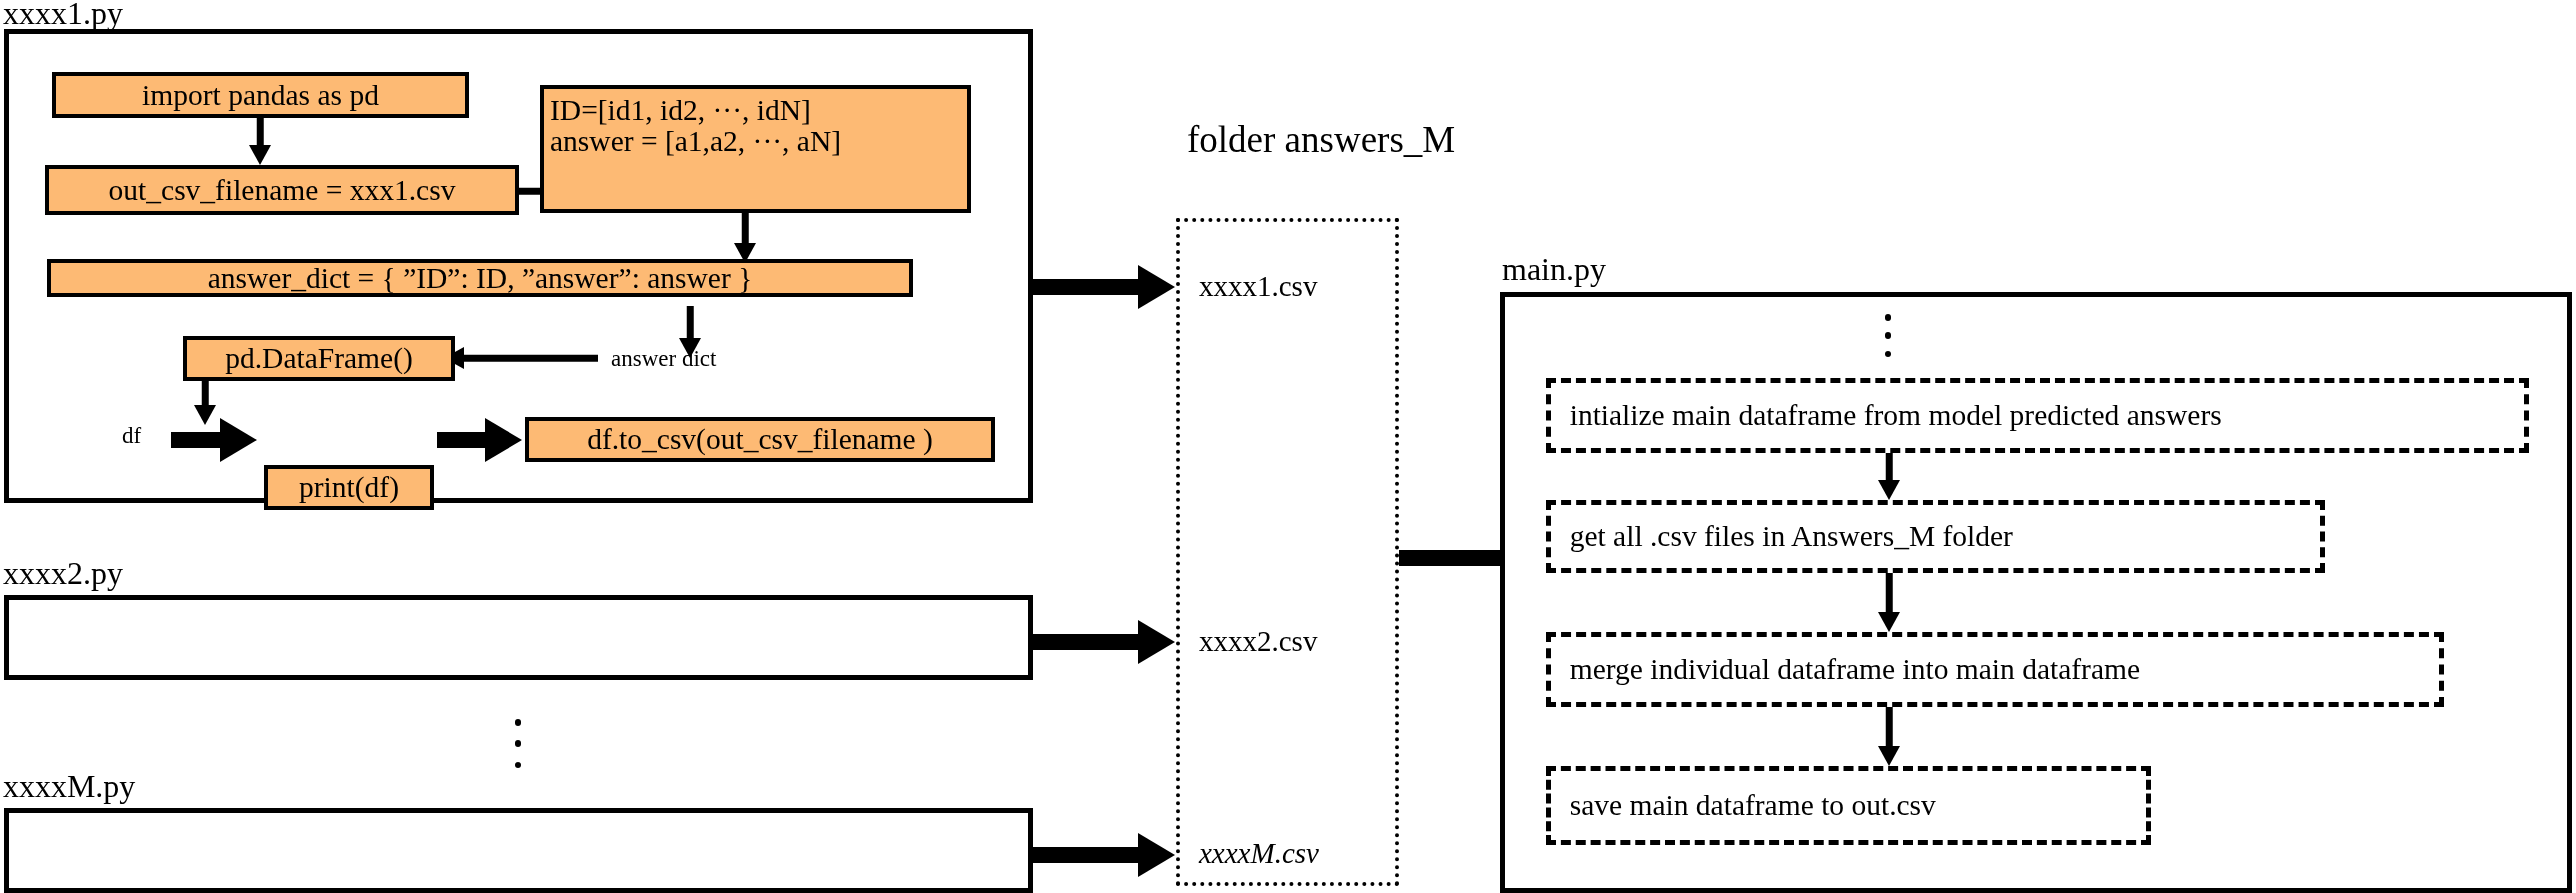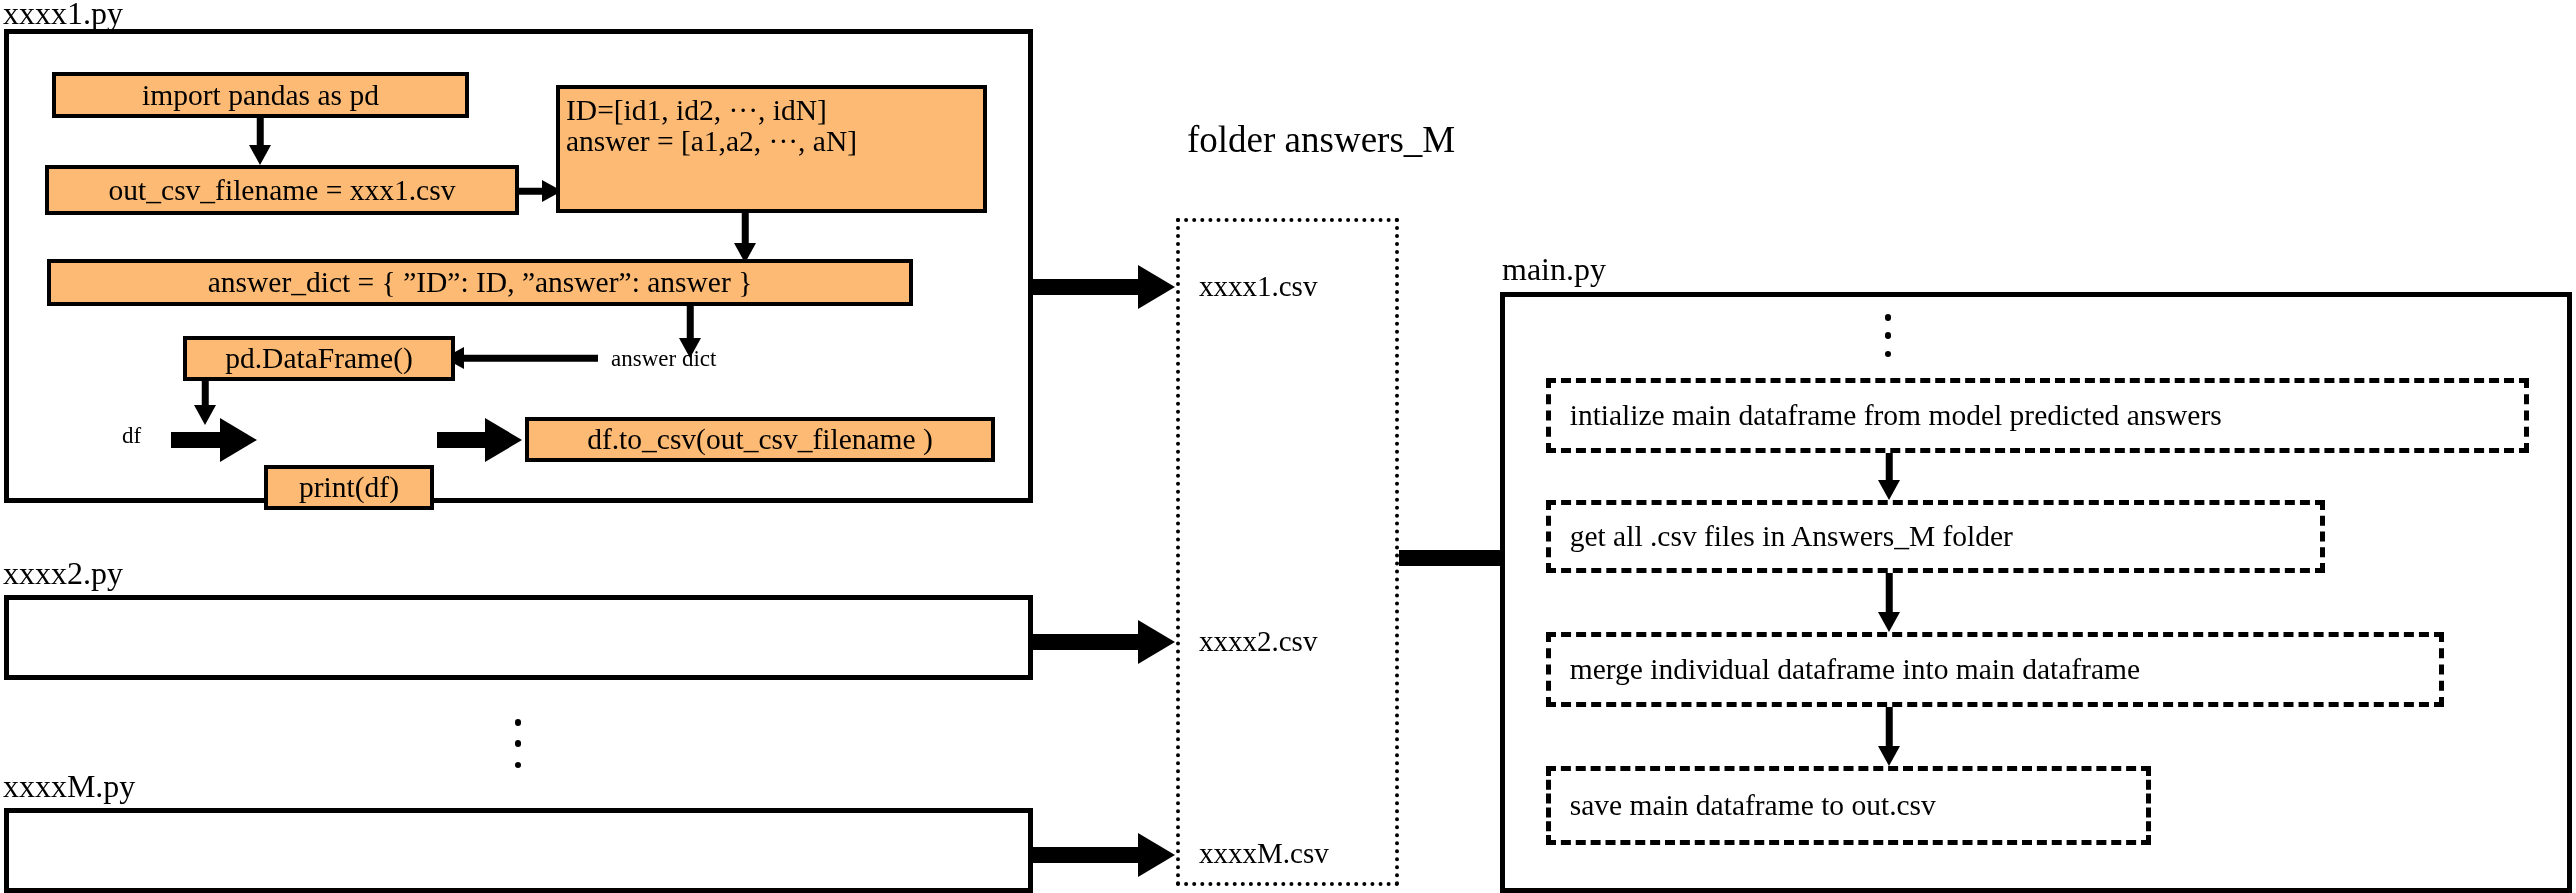--- a/index.html
+++ b/index.html
@@ -141,31 +141,31 @@
       <div class="head"></div>
   </div>
 
   <div class="abs code-box" style="left:45px;top:165px;width:474px;height:50px;">out_csv_filename = xxx1.csv</div>
 
   <div class="abs arrow-h" style="left:519px;top:179px;width:43px;height:24.4px;">
     <div class="shaft" style="width:24.4px;"></div>
       <div class="head"></div>
   </div>
 
-  <div class="abs code-box two-line" style="left:556px;top:85px;width:431px;height:128px;padding-left:6px;">
+  <div class="abs code-box two-line" style="left:540px;top:85px;width:431px;height:128px;padding-left:6px;">
     <span class="ln">ID=[id1, id2, ···, idN]</span>
     <span class="ln">answer = [a1,a2, ···, aN]</span>
   </div>
 
   <div class="abs arrow-v" style="left:733px;top:213px;width:24.4px;height:50px;">
     <div class="shaft" style="height:32px;"></div>
       <div class="head"></div>
   </div>
 
-  <div class="abs code-box" style="left:47px;top:259px;width:866px;height:47px;">answer_dict = { ”ID”: ID, ”answer”: answer }</div>
+  <div class="abs code-box" style="left:47px;top:259px;width:866px;height:38px;">answer_dict = { ”ID”: ID, ”answer”: answer }</div>
 
   <div class="abs arrow-v" style="left:678px;top:306px;width:24.4px;height:52px;">
     <div class="shaft" style="height:33px;"></div>
       <div class="head"></div>
   </div>
 
   <div class="abs plain-text" style="left:611px;top:347px;">answer dict</div>
 
   <div class="abs arrow-h left" style="left:444px;top:346px;width:154px;height:24.4px;">
     <div class="shaft" style="width:137px;"></div>
@@ -225,21 +225,21 @@
   </div>
 
   <div class="abs file-label" style="left:1187px;top:121px;font-size:37px;">folder answers_M</div>
 
   <div class="abs folder-box" style="left:1176px;top:218px;width:223px;height:668px;"></div>
 
   <div class="abs csv-item" style="left:1199px;top:272px;">xxxx1.csv</div>
 
   <div class="abs csv-item" style="left:1199px;top:627px;">xxxx2.csv</div>
 
-  <div class="abs csv-item" style="left:1199px;top:839px;">xxxxM.csv</div>
+  <div class="abs csv-item" style="left:1199px;top:839px;font-style:italic;">xxxxM.csv</div>
 
   <div class="abs arrow-h thick" style="left:1399px;top:535px;width:201px;height:45px;">
     <div class="shaft" style="width:165px;"></div>
       <div class="head"></div>
   </div>
 
   <div class="abs file-label" style="left:1502px;top:253px;">main.py</div>
 
   <div class="abs script-box" style="left:1500px;top:292px;width:1072px;height:601px;"></div>
 

